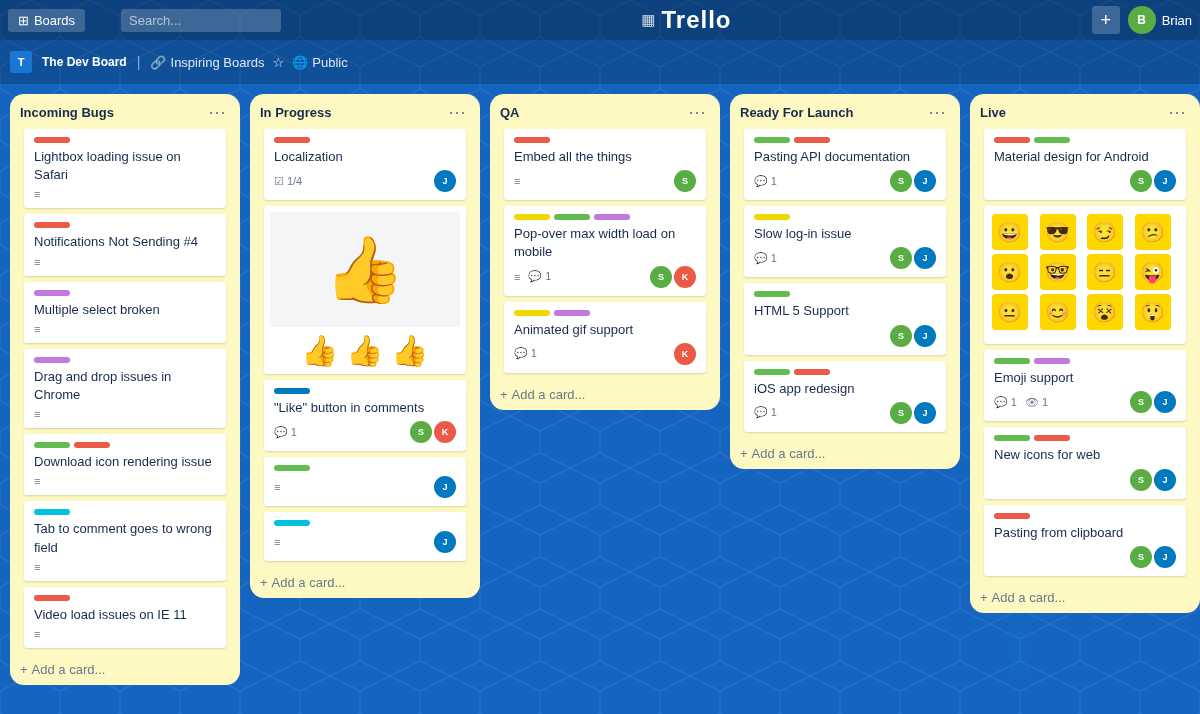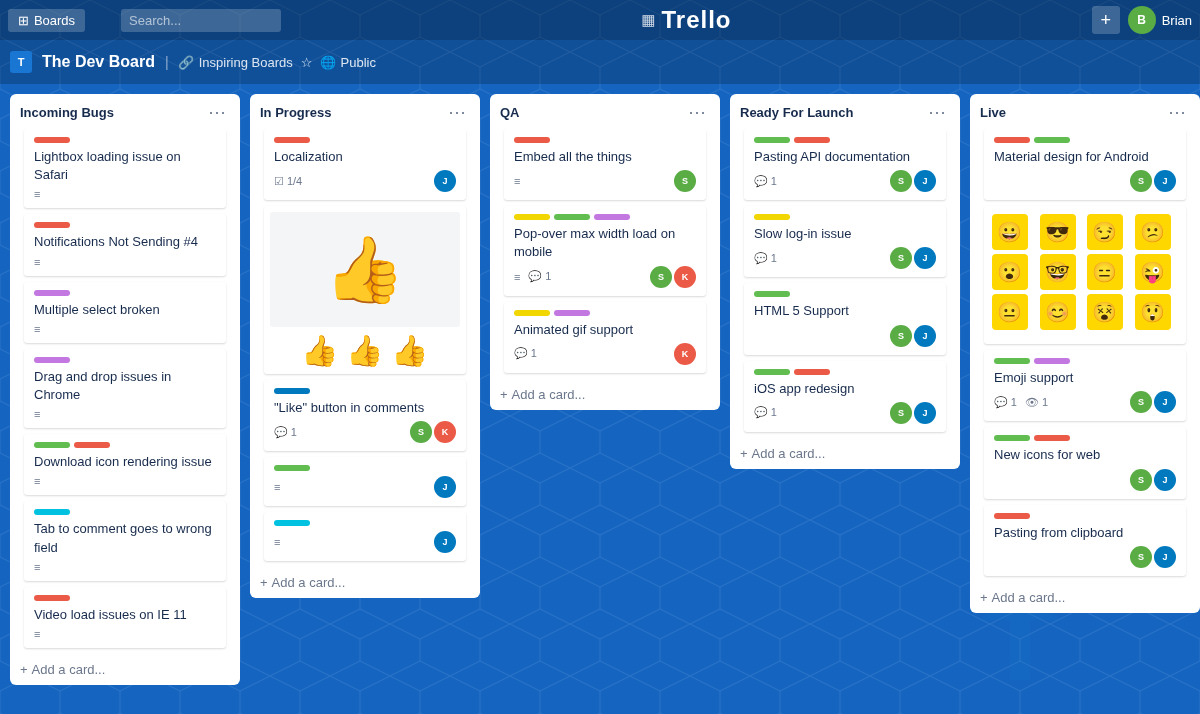--- a/index.html
+++ b/index.html
@@ -113,21 +113,21 @@
     }
     .board-icon {
       width: 22px; height: 22px;
       background: #1976d2;
       border-radius: 3px;
       display: flex; align-items: center; justify-content: center;
       font-size: 11px; color: white; font-weight: bold;
     }
     .board-title {
       color: white;
-      font-size: 16px;
+      font-size: 12px;
       font-weight: bold;
     }
     .board-header-sep {
       color: rgba(255,255,255,0.5);
       font-size: 14px;
     }
     .board-meta {
       display: flex;
       align-items: center;
       gap: 8px;
@@ -141,22 +141,22 @@
       display: flex;
       padding: 10px 10px;
       gap: 10px;
       height: calc(714px - 84px);
       overflow-x: auto;
       align-items: flex-start;
     }
 
     
     .column {
-      background: #ffffff;
-      border-radius: 6px;
+      background: #fef9c3;
+      border-radius: 14px;
       width: 230px;
       min-width: 230px;
       max-height: 100%;
       display: flex;
       flex-direction: column;
     }
     .column-header {
       padding: 8px 10px 6px;
       display: flex;
       align-items: center;

